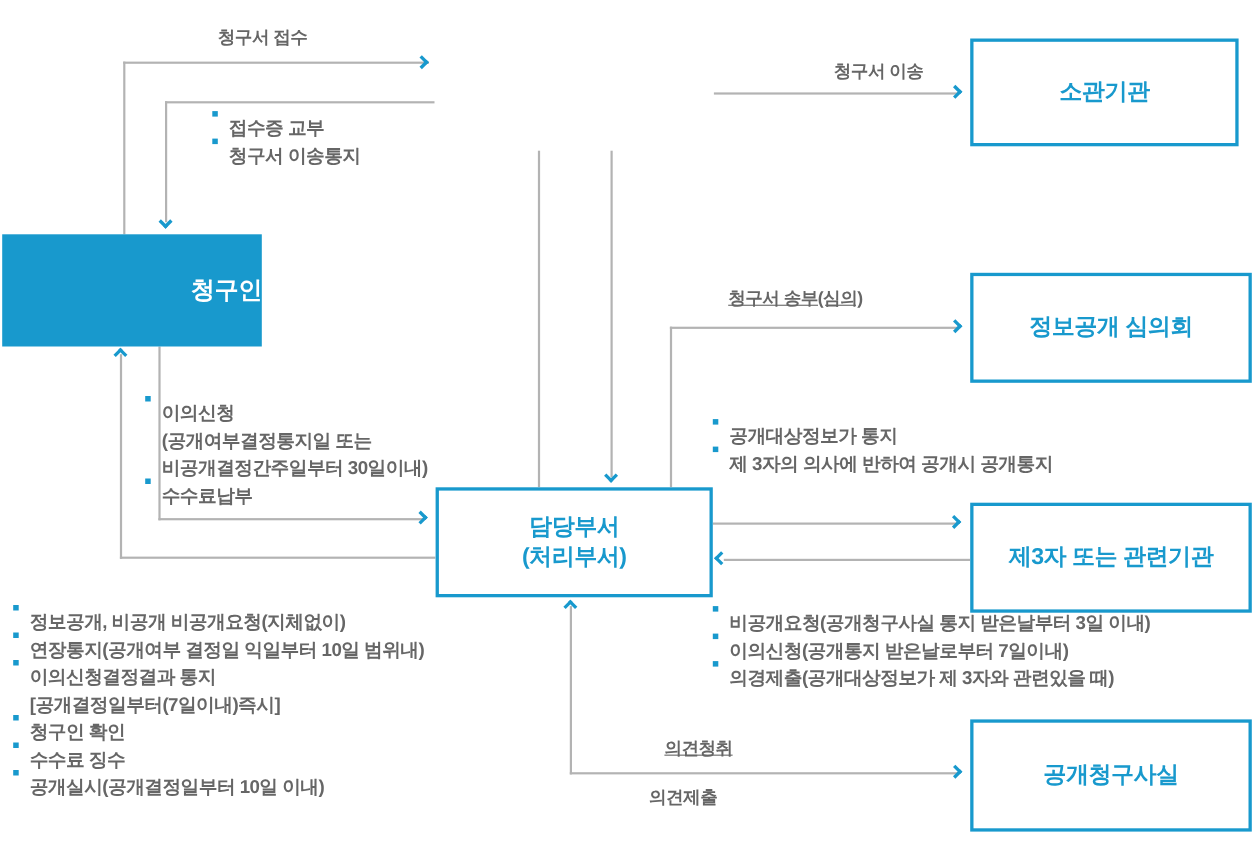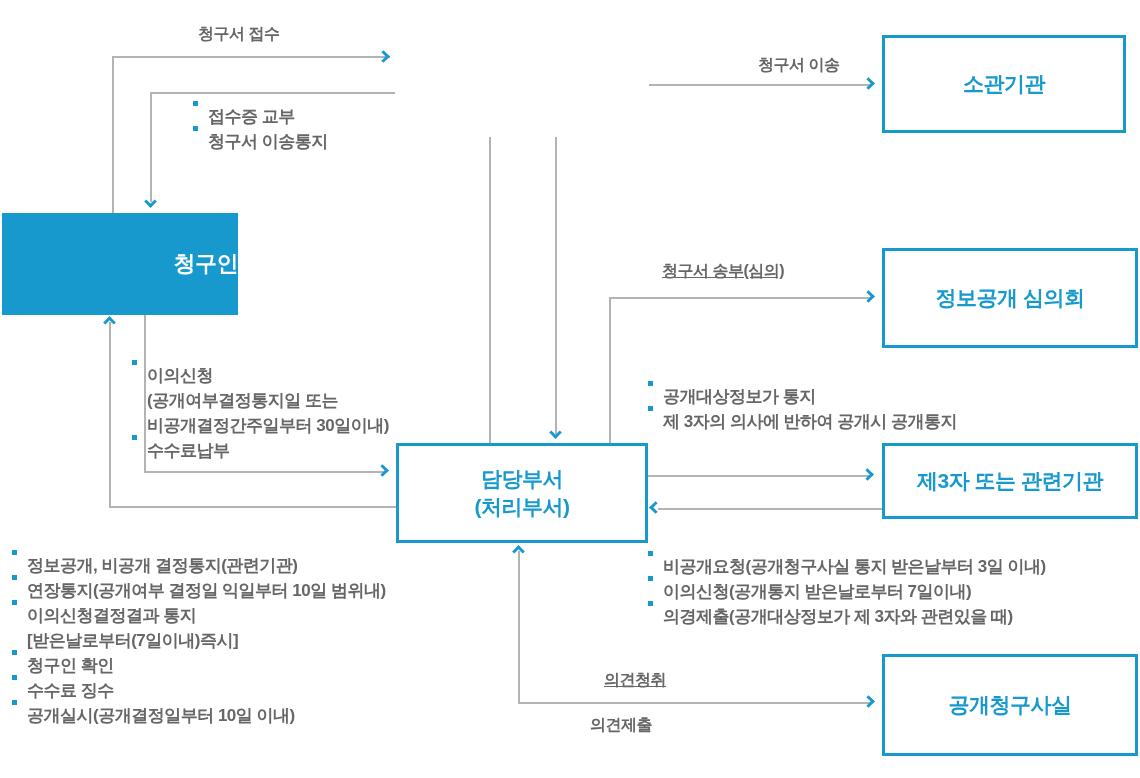--- a/index.html
+++ b/index.html
@@ -152,32 +152,32 @@
       </div>
     <div class="brow">
         <span class="bq"></span>
         <span>의경제출(공개대상정보가 제 3자와 관련있을 때)</span>
       </div>
   </div>
 
   <div class="blist" style="left:12px; top:554px;">
     <div class="brow">
         <span class="bq"></span>
-        <span>정보공개, 비공개 결정통지(관련기관)</span>
+        <span>정보공개, 비공개 비공개요청(지체없이)</span>
       </div>
     <div class="brow">
         <span class="bq"></span>
         <span>연장통지(공개여부 결정일 익일부터 10일 범위내)</span>
       </div>
     <div class="brow">
         <span class="bq"></span>
         <span>이의신청결정결과 통지</span>
       </div>
     <div class="brow cont">
-        <span>[받은날로부터(7일이내)즉시]</span>
+        <span>[공개결정일부터(7일이내)즉시]</span>
       </div>
     <div class="brow">
         <span class="bq"></span>
         <span>청구인 확인</span>
       </div>
     <div class="brow">
         <span class="bq"></span>
         <span>수수료 징수</span>
       </div>
     <div class="brow">
@@ -197,21 +197,21 @@
 
   <div class="node" style="left:396px; top:443px; width:252px; height:100px;">
     <div>담당부서</div>
     <div>(처리부서)</div>
   </div>
 
   <div class="node" style="left:882px; top:248px; width:256px; height:100px;">
     <div>정보공개 심의회</div>
   </div>
 
-  <div class="node" style="left:882px; top:443px; width:256px; height:76px;">
+  <div class="node" style="left:882px; top:457px; width:256px; height:100px;">
     <div>제3자 또는 관련기관</div>
   </div>
 
   <div class="node" style="left:882px; top:654px; width:256px; height:102px;">
     <div>공개청구사실</div>
   </div>
 
 </div>
 
 </body></html>

